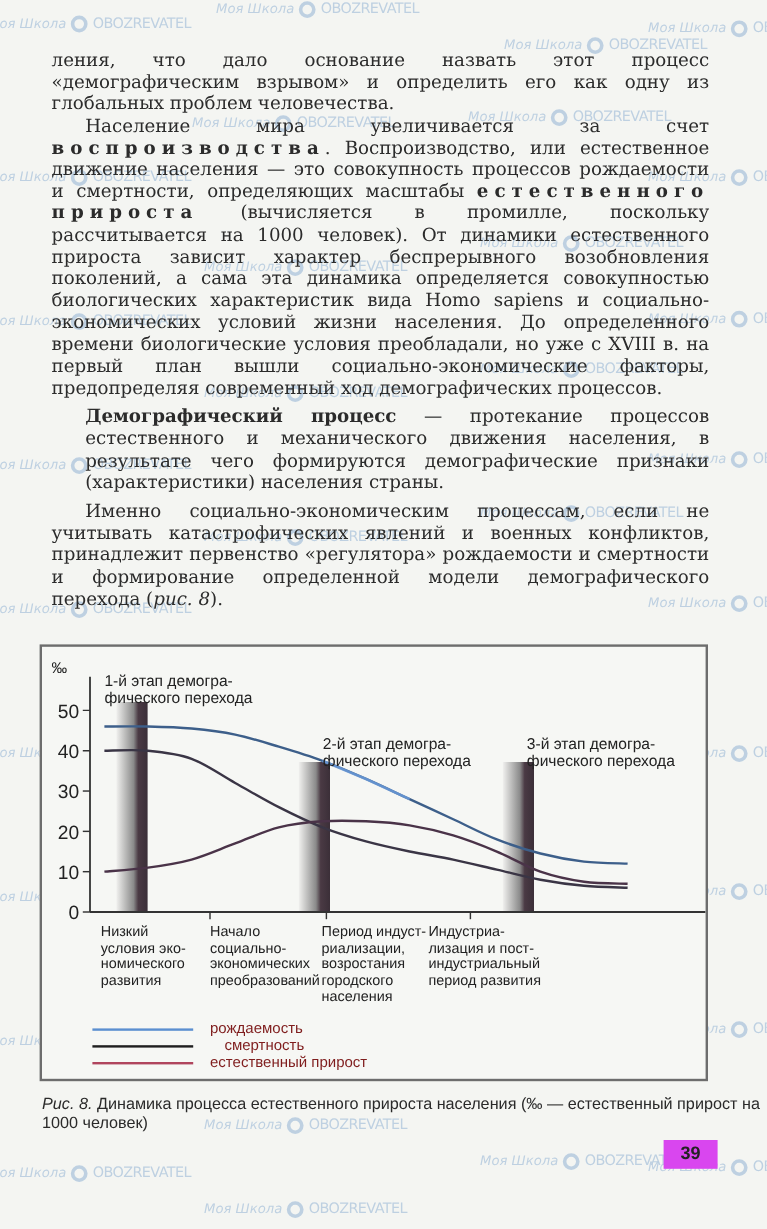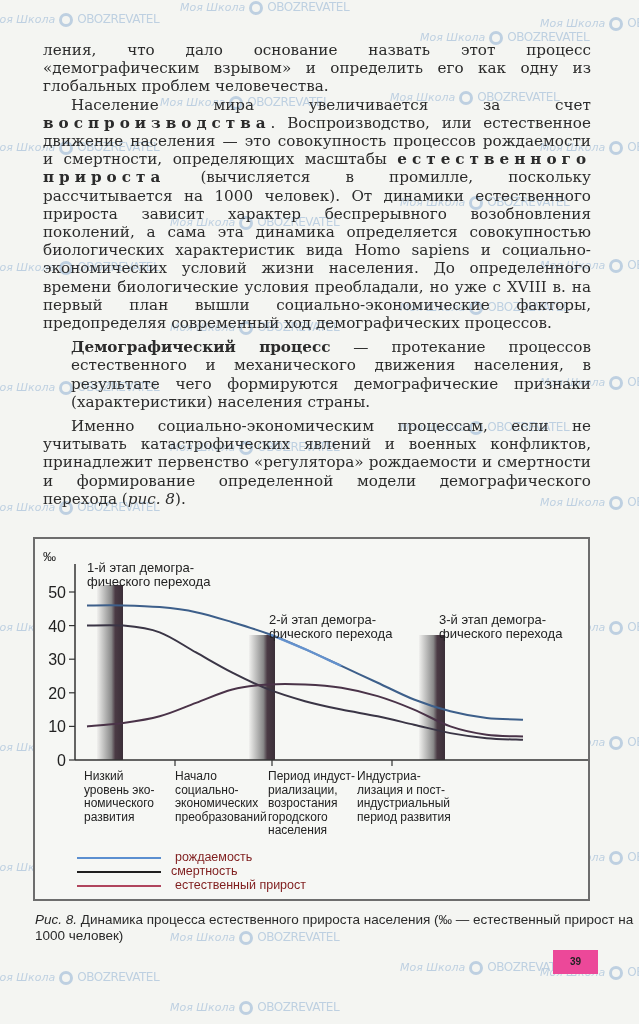--- a/index.html
+++ b/index.html
@@ -33,21 +33,21 @@
   }
   .fig svg { position: absolute; left: 0; top: 0; }
   .stage { position: absolute; font-size: 13px; line-height: 14px; color: #222; font-family: "Liberation Sans", sans-serif; }
   .xlab { position: absolute; font-size: 12px; line-height: 13.5px; color: #222; font-family: "Liberation Sans", sans-serif; }
   .legend-item { position: absolute; font-size: 12.5px; line-height: 13px; font-family: "Liberation Sans", sans-serif; color: #7f1d1d; }
   .legend-line { position: absolute; height: 2px; }
   .caption { position: absolute; left: 35px; top: 912px; font-family: "Liberation Sans", sans-serif; font-size: 13.5px; line-height: 16px; color: #2a2a2a; }
   .caption i { }
   .pagenum {
     position: absolute; left: 553px; top: 950px; width: 45px; height: 24px;
-    background: #ec4899; font-family: "Liberation Sans", sans-serif; font-weight: bold; font-size: 10px;
+    background: #d946ef; font-family: "Liberation Sans", sans-serif; font-weight: bold; font-size: 15px;
     text-align: center; line-height: 24px; color: #222;
   }
 </style>
 </head>
 <body>
 
 <div id="watermarks">
     <div class="wm" style="left: -10px; top: 12px;"><span>Моя Школа</span><span class="logo"></span><span class="ob">OBOZREVATEL</span></div>
     <div class="wm" style="left: 180px; top: 0px;"><span>Моя Школа</span><span class="logo"></span><span class="ob">OBOZREVATEL</span></div>
     <div class="wm" style="left: 420px; top: 30px;"><span>Моя Школа</span><span class="logo"></span><span class="ob">OBOZREVATEL</span></div>
@@ -172,21 +172,21 @@
       <div class="stage" style="left: 234px; top: 74px;">
         <div>2-й этап демогра-</div>
         <div>фического перехода</div>
       </div>
       <div class="stage" style="left: 404px; top: 74px;">
         <div>3-й этап демогра-</div>
         <div>фического перехода</div>
       </div>
       <div class="xlab" style="left: 49px; top: 231px;">
         <div>Низкий</div>
-        <div>уровень эко-</div>
+        <div>условия эко-</div>
         <div>номического</div>
         <div>развития</div>
       </div>
       <div class="xlab" style="left: 140px; top: 231px;">
         <div>Начало</div>
         <div>социально-</div>
         <div>экономических</div>
         <div>преобразований</div>
       </div>
       <div class="xlab" style="left: 233px; top: 231px;">
@@ -198,21 +198,21 @@
       </div>
       <div class="xlab" style="left: 322px; top: 231px;">
         <div>Индустриа-</div>
         <div>лизация и пост-</div>
         <div>индустриальный</div>
         <div>период развития</div>
       </div>
       <div class="legend-line" style="left: 42px; width: 84px; top: 318px; background: rgb(91, 143, 208);"></div>
       <div class="legend-item" style="left: 140px; top: 312px;">рождаемость</div>
       <div class="legend-line" style="left: 42px; width: 84px; top: 332px; background: rgb(31, 31, 31);"></div>
-      <div class="legend-item" style="left: 136px; top: 326px;">смертность</div>
+      <div class="legend-item" style="left: 152px; top: 326px;">смертность</div>
       <div class="legend-line" style="left: 42px; width: 84px; top: 346px; background: rgb(176, 69, 93);"></div>
       <div class="legend-item" style="left: 140px; top: 340px;">естественный прирост</div>
     </div>
 </div>
 
 <div class="caption">
   <i>Рис. 8.</i><span> Динамика процесса естественного прироста населения (‰ — естественный прирост на 1000 человек)</span>
 </div>
 
 <div class="pagenum">39</div>

